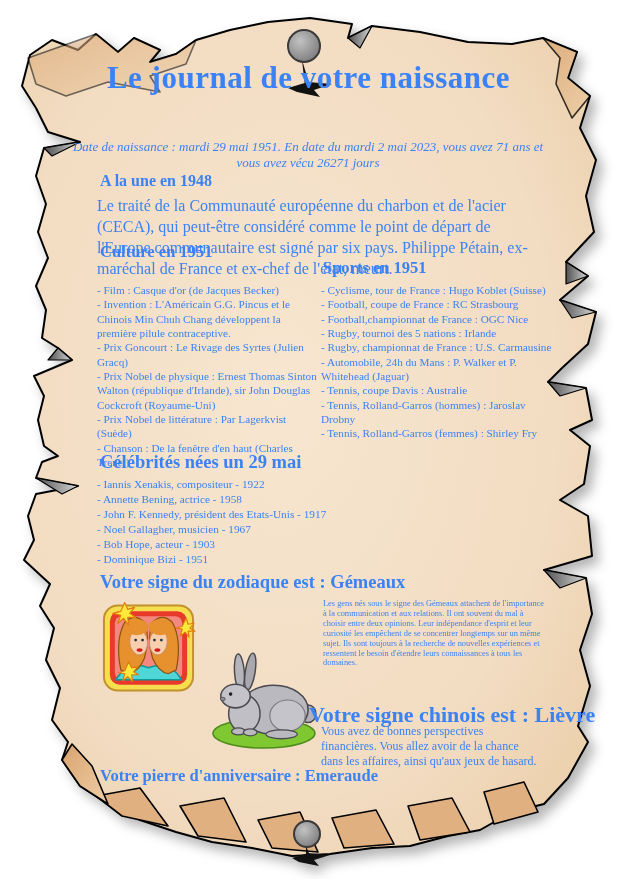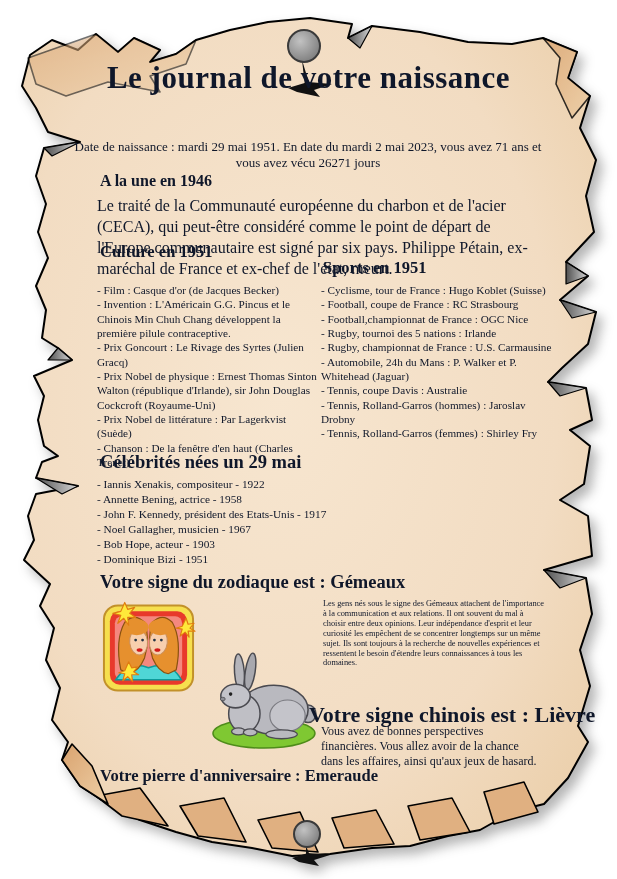--- a/index.html
+++ b/index.html
@@ -1,25 +1,25 @@
 <!DOCTYPE html>
 <html><head>
 <meta charset="utf-8">
 <style>
   html,body{margin:0;padding:0;background:#ffffff;}
   .page{position:relative;width:617px;height:879px;overflow:hidden;
-        font-family:"Liberation Serif", serif;color:#0f172a;}
+        font-family:"Liberation Serif", serif;color:#3b82f6;}
   .parchment-svg{position:absolute;left:0;top:0;
         filter:drop-shadow(6px 7px 6px rgba(90,90,90,0.45));}
   .abs{position:absolute;}
   .center{text-align:center;width:100%;left:0;}
   .title{top:60px;font-size:31px;font-weight:bold;letter-spacing:.5px;}
   .subtitle{top:103px;font-size:19.5px;}
   .dateline{top:139px;left:66px;width:484px;text-align:center;
-            font-size:13px;line-height:1.25;}
+            font-style:italic;font-size:13px;line-height:1.25;}
   h3.sec{margin:0;font-weight:bold;}
   .h-alaune{top:172px;left:100px;font-size:16px;}
   .p-alaune{top:195px;left:97px;width:440px;font-size:16px;line-height:1.32;}
   .h-culture{top:242px;left:100px;font-size:16.5px;}
   .list-culture{top:283px;left:97px;width:226px;font-size:11.2px;line-height:1.28;}
   .h-sports{top:258px;left:323px;font-size:16.5px;}
   .list-sports{top:283px;left:321px;width:234px;font-size:11.2px;line-height:1.28;}
   .h-celeb{top:452px;left:100px;font-size:18.5px;}
   .list-celeb{top:477px;left:97px;width:310px;font-size:11.3px;line-height:1.32;}
   .h-zodiac{top:572px;left:100px;font-size:18.5px;}
@@ -98,21 +98,21 @@
       <path d="M 292 858 L 308 853 L 330 855 L 314 860 L 319 866 L 299 862 Z" fill="#111"></path>
       <circle cx="307" cy="834" r="13" fill="url(#pinball)" stroke="#3a3a3a" stroke-width="2"></circle>
     </g>
   </svg>
 
   <div class="abs center title">Le journal de votre naissance</div>
 
 
   <div class="abs dateline">Date de naissance : mardi 29 mai 1951. En date du mardi 2 mai 2023, vous avez 71 ans et vous avez vécu 26271 jours</div>
 
-  <h3 class="sec abs h-alaune">A la une en 1946</h3>
+  <h3 class="sec abs h-alaune">A la une en 1948</h3>
   <div class="abs p-alaune">Le traité de la Communauté européenne du charbon et de l'acier (CECA), qui peut-être considéré comme le point de départ de l'Europe communautaire est signé par six pays. Philippe Pétain, ex-maréchal de France et ex-chef de l'état, meurt.</div>
 
   <h3 class="sec abs h-culture">Culture en 1951</h3>
   <div class="abs list-culture">
       <div class="li">- Film : Casque d'or (de Jacques Becker)</div>
       <div class="li">- Invention : L'Américain G.G. Pincus et le Chinois Min Chuh Chang développent la première pilule contraceptive.</div>
       <div class="li">- Prix Goncourt : Le Rivage des Syrtes (Julien Gracq)</div>
       <div class="li">- Prix Nobel de physique : Ernest Thomas Sinton Walton (république d'Irlande), sir John Douglas Cockcroft (Royaume-Uni)</div>
       <div class="li">- Prix Nobel de littérature : Par Lagerkvist (Suède)</div>
       <div class="li">- Chanson : De la fenêtre d'en haut (Charles Trenet)</div>

